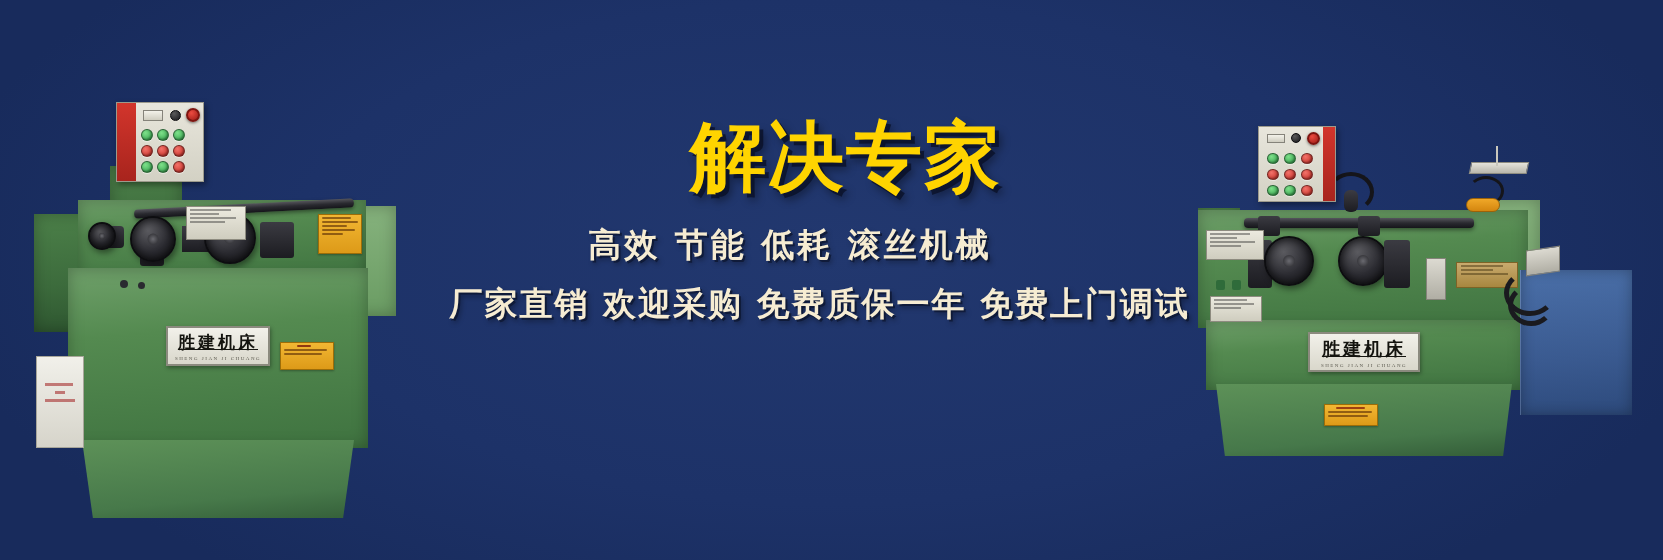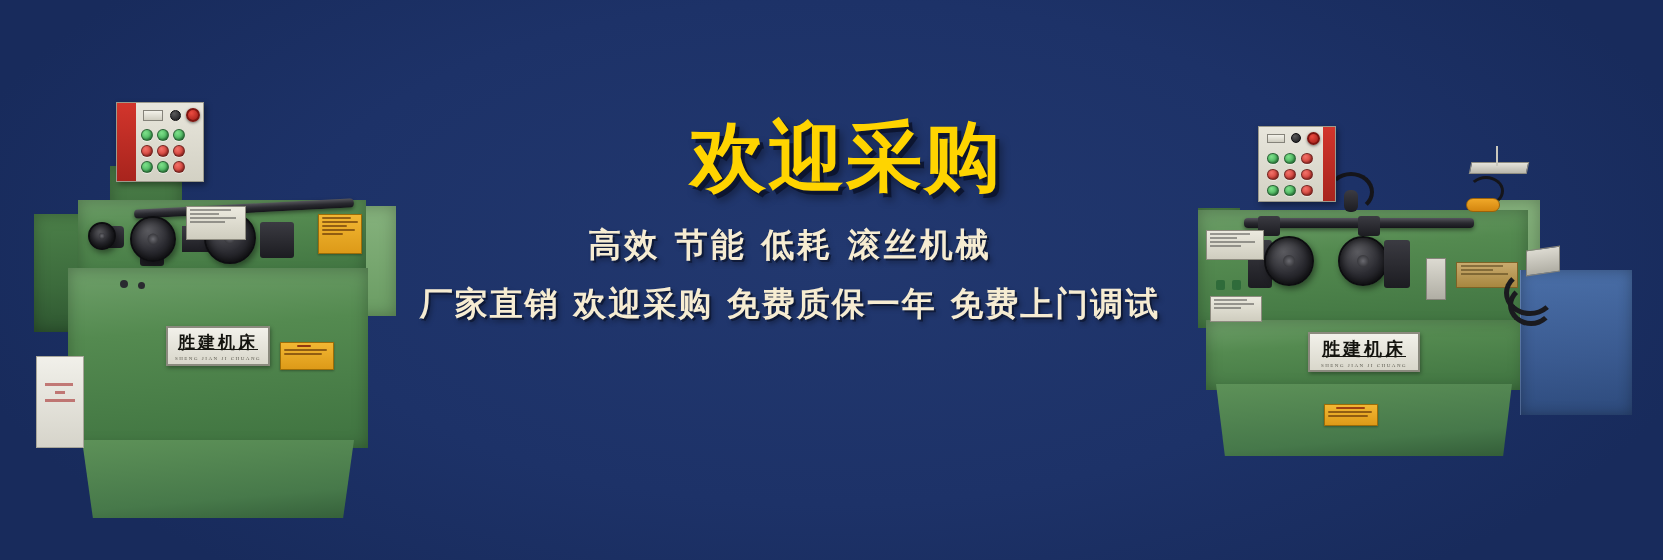--- a/index.html
+++ b/index.html
@@ -60,21 +60,21 @@
   .sub1, .sub2 {
     font-family:"DejaVu Sans","Liberation Sans",sans-serif;
     font-weight:bold;
     color:#f6ecd2;
     white-space:nowrap;
     text-shadow:
       2px 2px 0 rgba(12,20,44,.70),
       3px 4px 5px rgba(0,0,0,.35);
   }
   .sub1 { margin-top:26px; font-size:33px; letter-spacing:3px; }
-  .sub2 { margin-top:14px; font-size:33px; letter-spacing:2px; }
+  .sub2 { margin-top:14px; font-size:33px; letter-spacing:2px;text-align:right; }
 
   
   .machine { position:absolute; z-index:20; }
   .green  { background:linear-gradient(175deg,#6fa06a 0%,#548a50 35%,#3f7340 100%); }
   .green-d{ background:linear-gradient(175deg,#4c8049 0%,#3c6b3c 60%,#2e5630 100%); }
   .green-l{ background:linear-gradient(180deg,#86b27d 0%,#6a9c63 100%); }
   .shade  { box-shadow:inset 0 0 16px rgba(0,0,0,.28); }
 
   .panel-box {
     background:linear-gradient(180deg,#e8e6dc 0%,#d3d1c4 100%);
@@ -423,21 +423,21 @@
         <span class="wl" style="width:84%;"></span>
         <span class="wl" style="width:76%;"></span>
       </div>
     </div>
   </div>
 
   <div class="text-col">
 
     <div class="headline">
       <span class="gap"></span>
-      <span>欢迎采购</span>
+      <span>解决专家</span>
     </div>
 
     <div class="sub1">高效  节能  低耗  滚丝机械</div>
 
     <div class="sub2">厂家直销  欢迎采购  免费质保一年  免费上门调试</div>
   </div>
 
 </div>
 
 </body></html>

